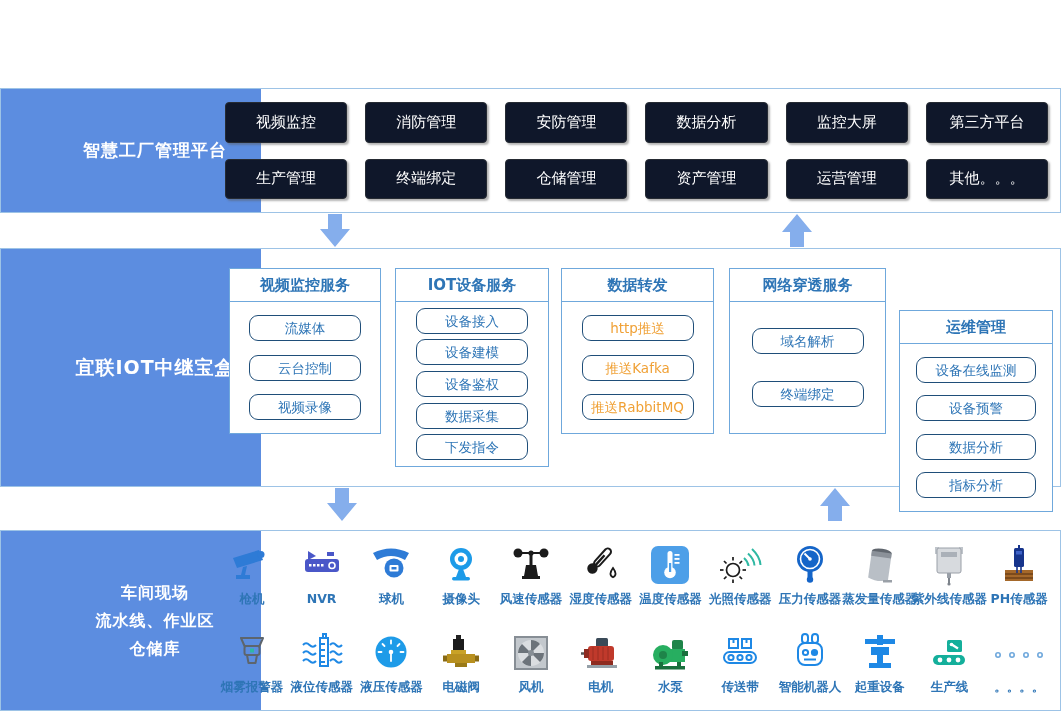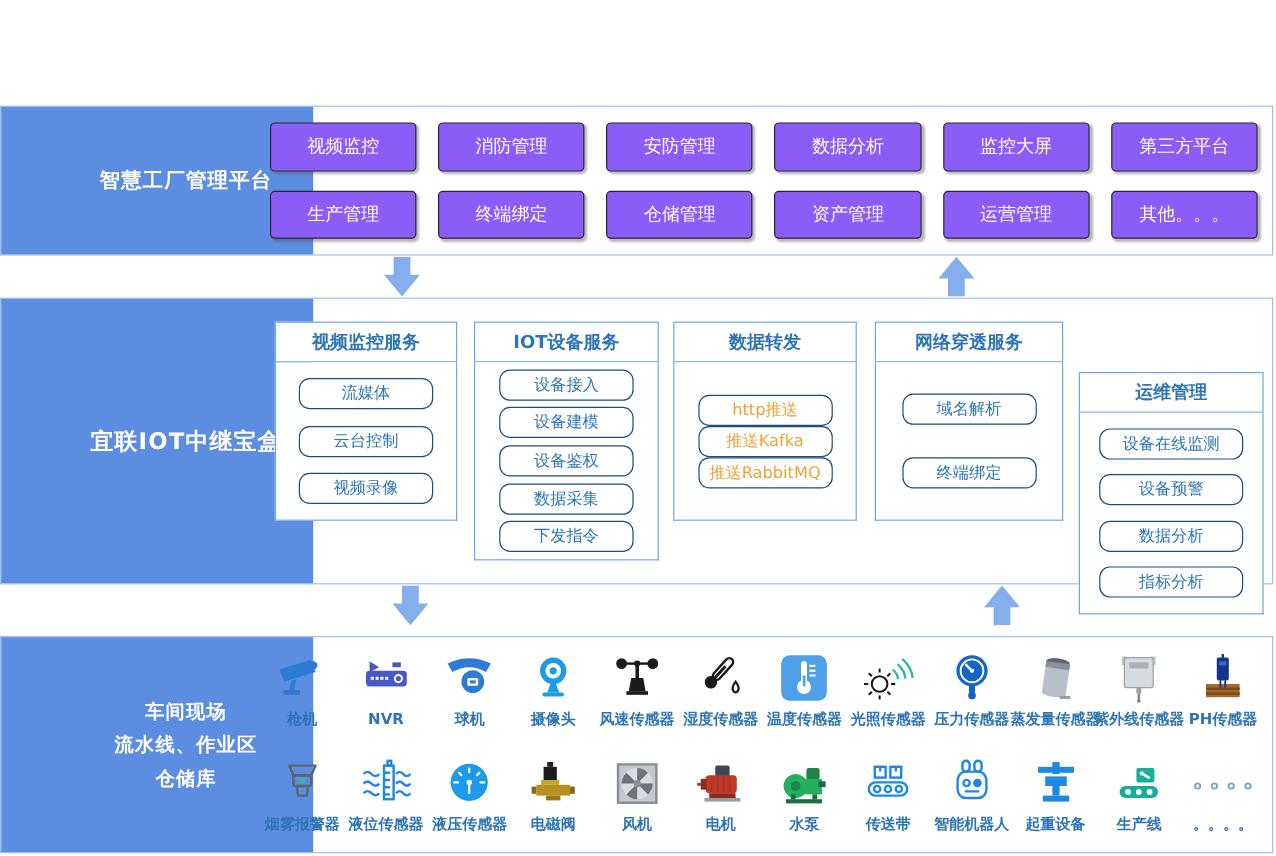--- a/index.html
+++ b/index.html
@@ -12,21 +12,21 @@
   #band-bottom{top:530px;height:181px;}
   .sidebar{position:absolute;left:0;top:0;bottom:0;width:212px;background:#5C8DE0;
            color:#fff;display:flex;flex-direction:column;align-items:center;justify-content:center;
            text-align:center;font-weight:bold;padding-left:48px;}
   #sidebar-top-title{font-size:17px;letter-spacing:1px;}
   #sidebar-mid-title{font-size:19px;letter-spacing:1px;}
   .sidebar-line{font-size:16px;line-height:28px;letter-spacing:1px;}
   
   #top-buttons{position:absolute;left:212px;right:0;top:0;bottom:0;display:grid;
                grid-template-columns:repeat(6,1fr);gap:16px 18px;padding:13px 12px;box-sizing:border-box;}
-  .platform-btn{background:#8b5cf6;border:1px solid #262b33;border-radius:4px;color:#fff;
+  .platform-btn{background:#0f172a;border:1px solid #262b33;border-radius:4px;color:#fff;
                 font-size:15px;display:flex;align-items:center;justify-content:center;
                 box-shadow:2px 2px 2px rgba(90,90,90,.45);white-space:nowrap;}
   
   .svc-col{position:absolute;top:19px;}
   .svc-head{height:34px;border:1px solid #6FA8DC;background:#fff;display:flex;align-items:center;
             justify-content:center;font-weight:bold;color:#2E75B6;font-size:15px;box-sizing:border-box;}
   .svc-body{border:1px solid #6FA8DC;border-top:none;background:#fff;box-sizing:border-box;
             display:flex;flex-direction:column;align-items:center;justify-content:space-evenly;}
   .svc-item{width:112px;height:26px;line-height:24px;border:1.4px solid #1F4E79;border-radius:9px;
             color:#2E75B6;font-size:13.5px;text-align:center;box-sizing:border-box;background:#fff;white-space:nowrap;}
@@ -94,21 +94,21 @@
         <div class="svc-body" style="height: 165px;">
           <div class="svc-item">设备接入</div>
           <div class="svc-item">设备建模</div>
           <div class="svc-item">设备鉴权</div>
           <div class="svc-item">数据采集</div>
           <div class="svc-item">下发指令</div>
         </div>
       </div>
       <div class="svc-col orange" style="left: 560px; width: 153px;">
         <div class="svc-head">数据转发</div>
-        <div class="svc-body" style="height: 132px; justify-content: center;">
+        <div class="svc-body" style="height: 132px;">
           <div class="svc-item">http推送</div>
           <div class="svc-item">推送Kafka</div>
           <div class="svc-item">推送RabbitMQ</div>
         </div>
       </div>
       <div class="svc-col" style="left: 728px; width: 157px;">
         <div class="svc-head">网络穿透服务</div>
         <div class="svc-body" style="height: 132px;">
           <div class="svc-item">域名解析</div>
           <div class="svc-item">终端绑定</div>

